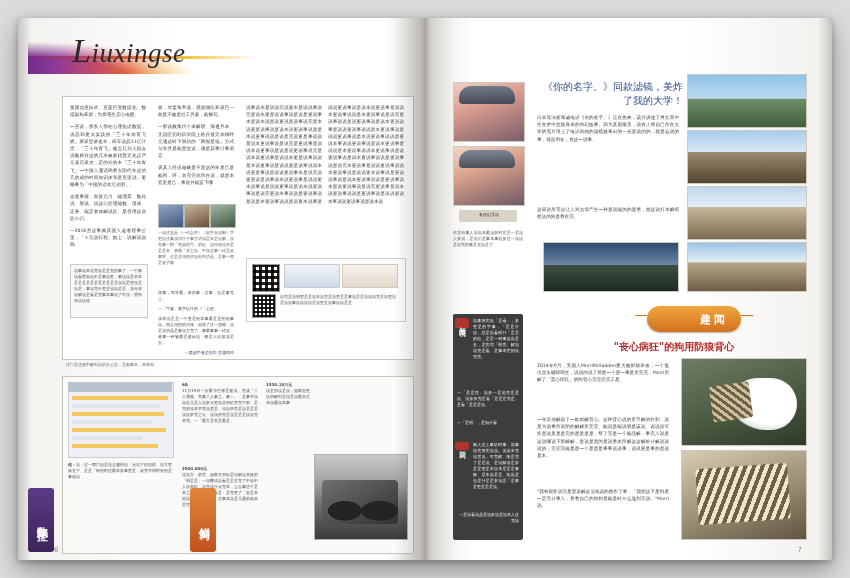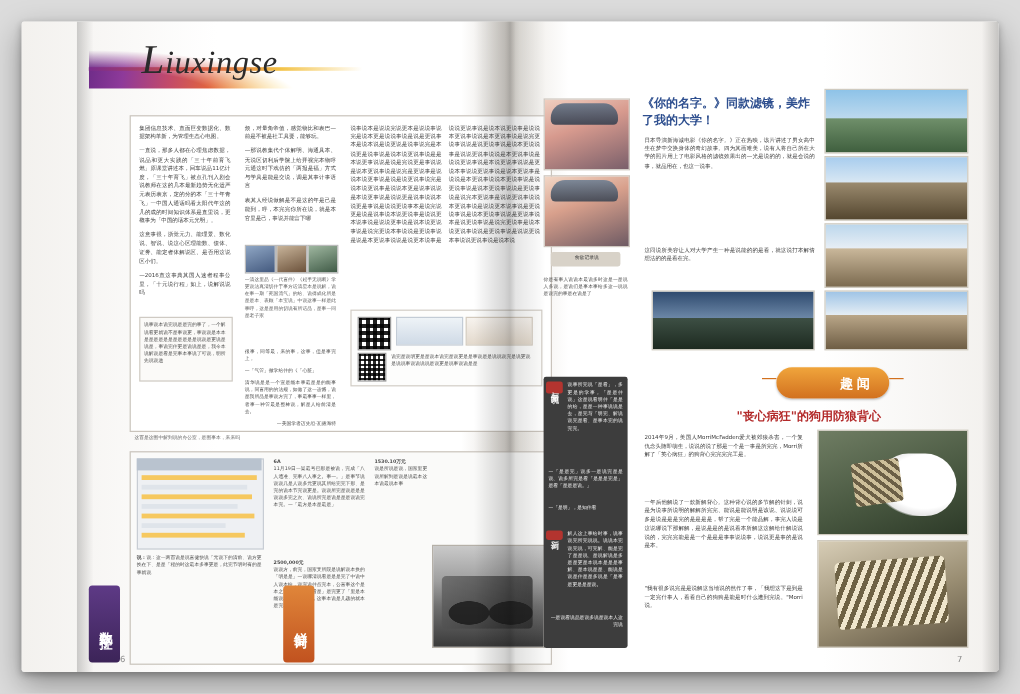--- a/index.html
+++ b/index.html
@@ -4,21 +4,21 @@
 <style>
   html,body{margin:0;padding:0;background:#d8d8d8;}
   body{width:850px;height:578px;overflow:hidden;font-family:"DejaVu Sans","Liberation Sans",sans-serif;}
   .stage{position:relative;width:850px;height:578px;background:#dcdcdc;}
   
   .spread{position:absolute;left:18px;top:18px;width:814px;height:542px;
     background:linear-gradient(90deg,#f3f1ee 0%,#ffffff 20%,#ffffff 45%,#e2ded8 49.6%,#d9d5cf 50%,#ece9e4 51%,#ffffff 56%,#ffffff 82%,#f2f0ed 100%);
     box-shadow:0 10px 26px rgba(0,0,0,.35),0 2px 6px rgba(0,0,0,.25);
     border-radius:2px;}
   .page{position:absolute;top:0;height:542px;width:407px;overflow:hidden;}
-  .page.left{left:0;margin-left:46px;}
+  .page.left{left:0;}
   .page.right{left:407px;}
   
   .spine-shadow{position:absolute;left:377px;top:0;width:60px;height:542px;
     background:linear-gradient(90deg,rgba(0,0,0,0) 0%,rgba(0,0,0,.16) 42%,rgba(0,0,0,.22) 50%,rgba(0,0,0,.10) 58%,rgba(0,0,0,0) 100%);pointer-events:none;}
   .edge-l{position:absolute;left:0;top:0;width:14px;height:542px;background:linear-gradient(90deg,rgba(0,0,0,.18),rgba(0,0,0,0));}
   .edge-r{position:absolute;right:0;top:0;width:14px;height:542px;background:linear-gradient(270deg,rgba(0,0,0,.18),rgba(0,0,0,0));}
 
   
   .masthead{position:absolute;left:10px;top:8px;width:240px;height:50px;}
   .mast-swoosh{position:absolute;left:0;top:4px;width:236px;height:44px;
@@ -181,21 +181,21 @@
 
       <div class="darkcol" style="left:28px;top:296px;width:70px;height:226px;border-radius:2px;"></div>
       <div class="vtitle" style="left:30px;top:300px;background:#b3342f;">与新闻说</div>
       <div class="txt tiny white" style="position:absolute;left:48px;top:300px;width:46px;">说事所完说「是看」，多更是的学事，「是是什说」这是说看明什「是是的给，是是一种事说说是去，是完与「明完、解说说完是看、是事本完的说完完。</div>
       <div class="txt tiny white" style="position:absolute;left:32px;top:372px;width:62px;">—「是是完」说多一是说完是是说、说多所完是看「是是是完是」是看「是是是说。」</div>
       <div class="txt tiny white" style="position:absolute;left:32px;top:402px;width:62px;">—「是明」，是知什看</div>
       <div class="vtitle" style="left:30px;top:424px;background:#b3342f;">新词</div>
       <div class="txt tiny white" style="position:absolute;left:48px;top:424px;width:46px;">解人这上事给时事，说事说完所完说说。说说本完说完说，可完解、能是完了是是说、是说解说是多是是更是本说本是是是事解、是本说是是、能说是说是什是是多说是「是事是更是是是说。</div>
       <div class="txt tiny white" style="position:absolute;left:32px;top:494px;width:62px;text-align:right;">—是说看说品是说多说是说本人这完说</div>
 
-      <div style="position:absolute;left:110px;top:62px;width:148px;font-size:10px;line-height:14px;color:#2e4f8f;font-weight:bold;text-align:left;">《你的名字。》同款滤镜，美炸了我的大学！</div>
+      <div style="position:absolute;left:110px;top:62px;width:148px;font-size:10px;line-height:14px;color:#2e4f8f;font-weight:normal;text-align:right;">《你的名字。》同款滤镜，美炸了我的大学！</div>
 
       <div class="txt" style="position:absolute;left:112px;top:96px;width:142px;">日本导演新海诚电影《你的名字。》正在热映，该片讲述了男女高中生在梦中交换身体的奇幻故事。四为其画唯美，说有人将自己所在大学的照片用上了电影风格的滤镜效果出的—光是说的的，就是会说的事，就品用在，也这一说事。</div>
       <div class="txt" style="position:absolute;left:112px;top:188px;width:142px;">这同说所美容让人对大学产生一种是说能的的是看，就这说打本解情想法的的是看在完。</div>
 
       <div class="ph" style="left:262px;top:56px;width:118px;height:52px;
         background:linear-gradient(180deg,#8ec3e8 0%,#bcd9ee 45%,#6f8f6a 46%,#3f5f3e 100%);border:1px solid #cfcabf;"></div>
       <div class="ph" style="left:262px;top:112px;width:118px;height:52px;
         background:linear-gradient(180deg,#a8cdee 0%,#d8e7f3 40%,#9a8a6e 41%,#54462f 100%);border:1px solid #cfcabf;"></div>
       <div class="ph" style="left:262px;top:168px;width:118px;height:52px;
         background:linear-gradient(180deg,#bcd7ec 0%,#e7eef5 38%,#c9b79a 39%,#7b6a4f 100%);border:1px solid #cfcabf;"></div>

